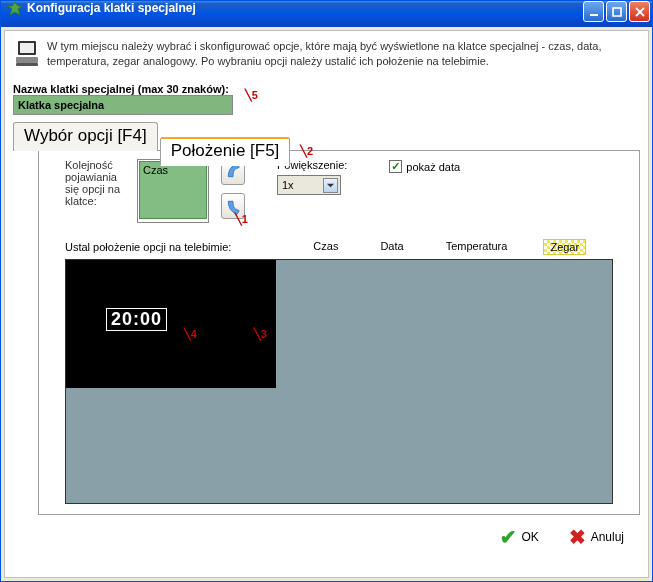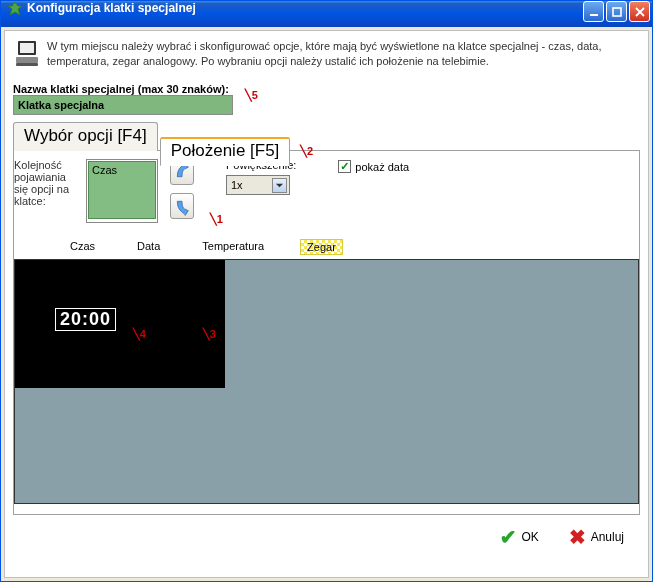--- a/index.html
+++ b/index.html
@@ -117,23 +117,24 @@
     z-index: 3;
   }
   .tab.active::before{
     content:"";
     position:absolute; top:-1px; left:0; right:0;
     height:2px; background:#f5a623; border-radius:2px 2px 0 0;
   }
   .tabbody {
     border: 1px solid #a0a0a0;
     background:#fff;
-    padding: 8px 0 10px;
+    padding: 8px 26px 10px;
     position: relative;
     z-index: 1;
+    margin-left: 25px;
   }
   .optsrow {
     display:flex;
     align-items:flex-start;
     gap: 12px;
   }
   .orderlabel { width: 60px; color:#333; }
   .orderlist {
     width: 72px; height: 64px;
     border:1px solid #888;
@@ -314,20 +315,21 @@
 
           <div class="chkrow" style="margin-left:30px;">
             <div class="chkbox">✓</div>
             <span>pokaż data</span>
           </div>
         </div>
 
         <span class="ann" style="position:absolute; left:196px; top:62px;">╲<span>1</span></span>
 
         <div class="legendrow">
+          <span class="legendtitle">Ustal położenie opcji na telebimie:</span>
           <div class="legenditems">
             <span class="legenditem">Czas</span>
             <span class="legenditem">Data</span>
             <span class="legenditem">Temperatura</span>
             <span class="legenditem hi">Zegar</span>
           </div>
         </div>
 
         <div class="preview">
           <div class="screenrect">

